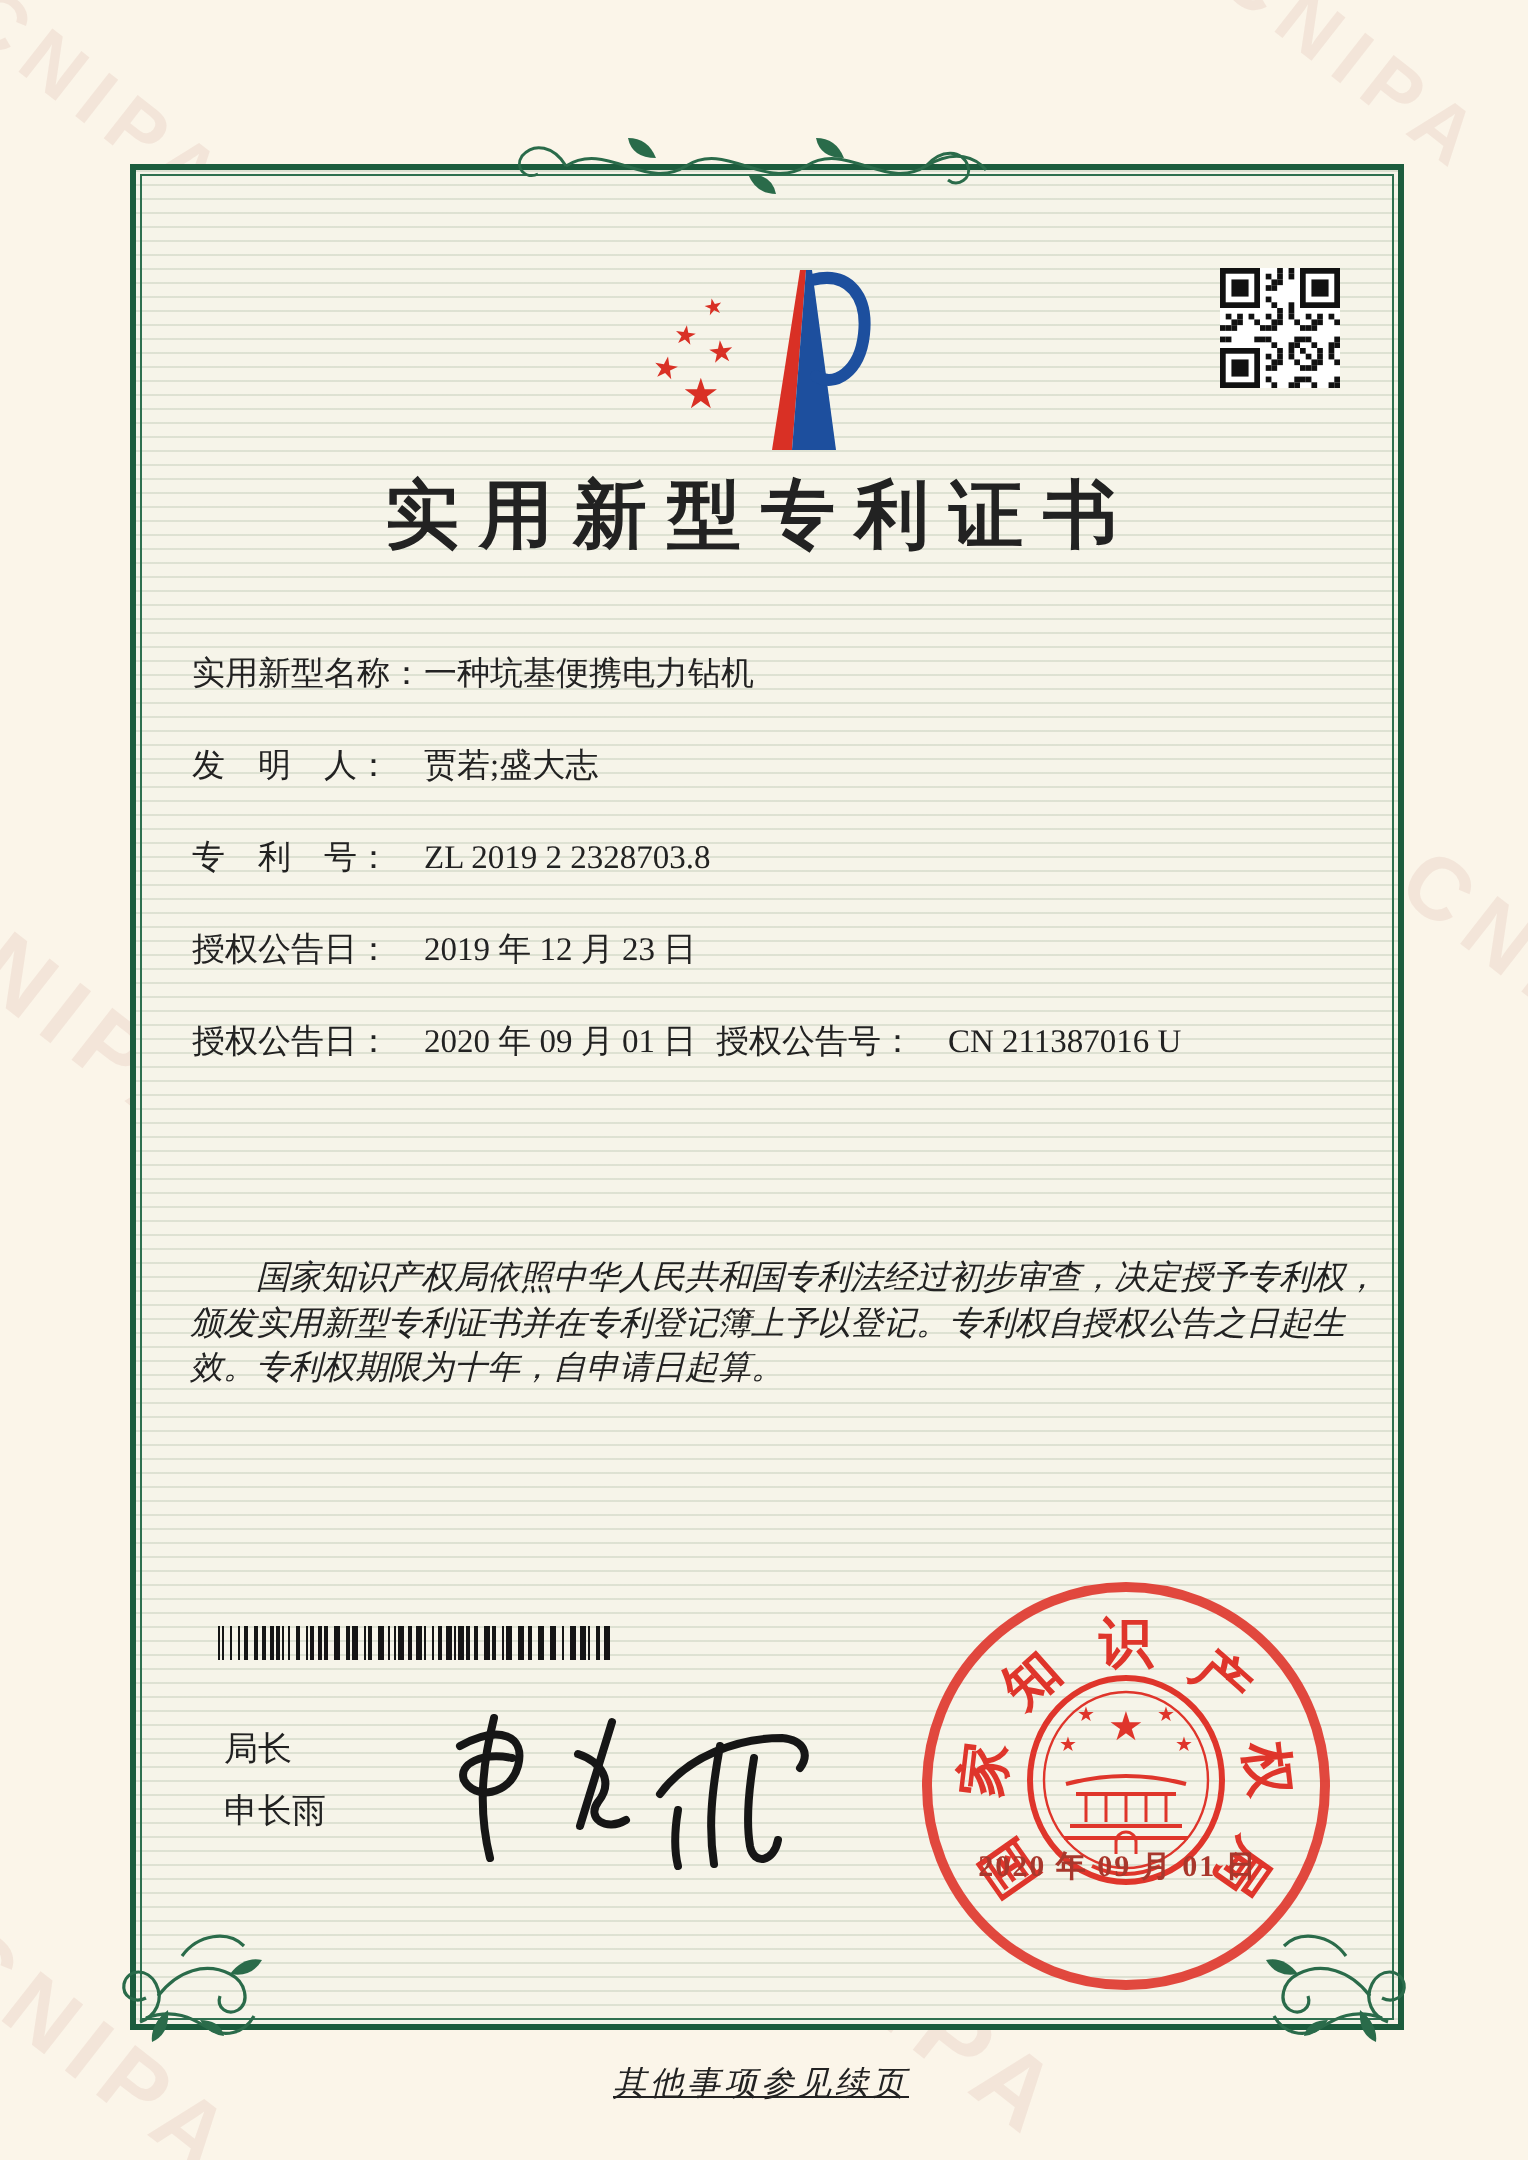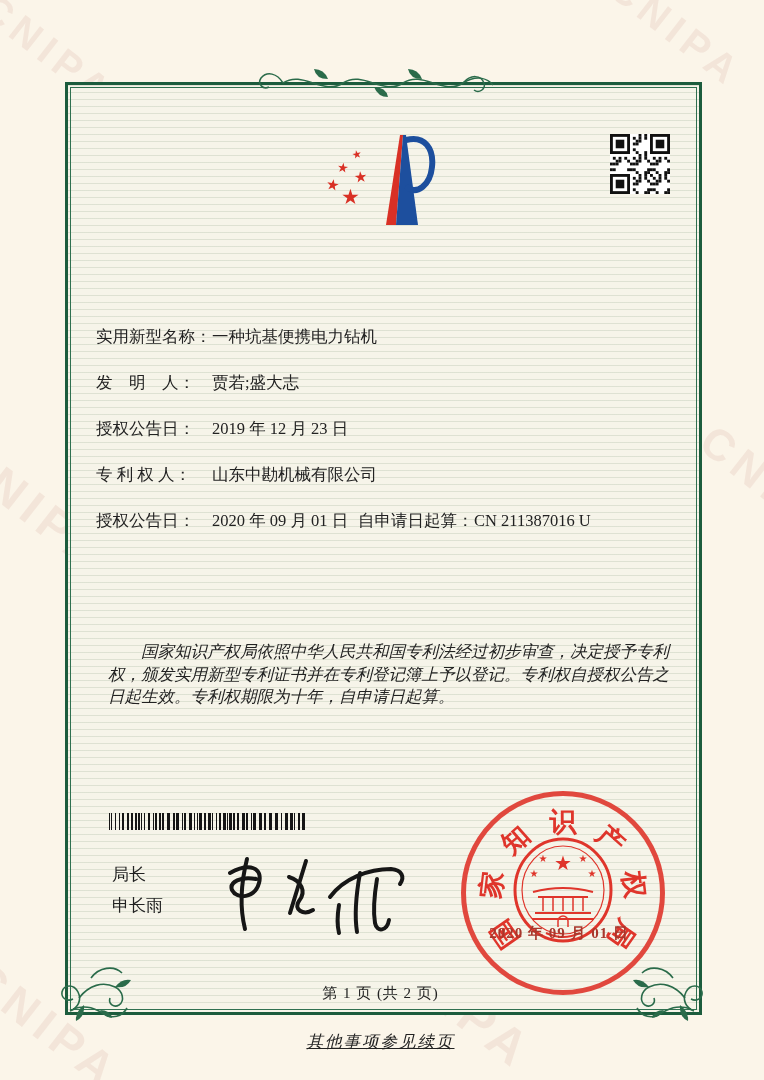--- a/index.html
+++ b/index.html
@@ -25,21 +25,21 @@
   .logo-blade{position:absolute;left:372px;top:133px;}
   .qr{position:absolute;left:610px;top:134px;background:#fff;}
   .title{position:absolute;left:65px;top:233px;width:631px;text-align:center;
          font-size:37px;font-weight:bold;letter-spacing:10px;}
   .fields{position:absolute;left:96px;top:326px;width:600px;font-size:16.5px;}
   .row{line-height:21px;margin-bottom:25px;white-space:nowrap;}
   .lab{display:inline-block;width:116px;}
   .val7{display:inline-block;width:146px;}
   .paras{position:absolute;left:95px;top:628px;width:600px;font-size:16.5px;line-height:22.5px;
          font-style:italic;}
-  .paras p{margin:13px;text-indent:2em;}
+  .paras p{margin:0;text-indent:2em;}
   .barcode{position:absolute;left:109px;top:813px;width:196px;height:17px;display:flex;overflow:hidden;}
   .barcode i{display:block;height:100%;flex:0 0 auto;}
   .signer-title{position:absolute;left:112px;top:863px;font-size:17px;font-family:"Liberation Sans","DejaVu Sans",sans-serif;}
   .signer-name{position:absolute;left:112px;top:894px;font-size:17px;font-family:"Liberation Sans","DejaVu Sans",sans-serif;}
   .signature{position:absolute;left:210px;top:843px;}
   
   .seal{position:absolute;left:461px;top:791px;width:194px;height:194px;border:5px solid rgba(223,53,43,0.9);
         border-radius:50%;}
   .seal-ring span{position:absolute;left:50%;top:50%;font-size:27px;font-weight:bold;color:#df352b;line-height:1;}
   .emblem{position:absolute;left:42px;top:38px;}
@@ -197,36 +197,37 @@
       <rect x="1" y="1" width="5" height="5" fill="#fff"></rect>
       <rect x="2" y="2" width="3" height="3" fill="#111"></rect>
       <rect x="14" y="0" width="7" height="7" fill="#111"></rect>
       <rect x="15" y="1" width="5" height="5" fill="#fff"></rect>
       <rect x="16" y="2" width="3" height="3" fill="#111"></rect>
       <rect x="0" y="14" width="7" height="7" fill="#111"></rect>
       <rect x="1" y="15" width="5" height="5" fill="#fff"></rect>
       <rect x="2" y="16" width="3" height="3" fill="#111"></rect>
     </svg>
 
+  <div class="title">实用新型专利证书</div>
 
   <div class="fields">
     <div class="row">
       <span class="lab">实用新型名称：</span><span>一种坑基便携电力钻机</span>
     </div>
     <div class="row">
       <span class="lab">发　明　人：</span><span>贾若;盛大志</span>
     </div>
     <div class="row">
+      <span class="lab">专　利　号：</span><span>ZL 2019 2 2328703.8</span>
+    </div>
+    <div class="row">
       <span class="lab">授权公告日：</span><span>2019 年 12 月 23 日</span>
     </div>
     <div class="row">
-      <span class="lab">专 利 权 人：</span><span>山东中勘机械有限公司</span>
-    </div>
-    <div class="row">
-      <span class="lab">授权公告日：</span><span class="val7">2020 年 09 月 01 日</span><span class="lab">自申请日起算：</span><span>CN 211387016 U</span>
+      <span class="lab">授权公告日：</span><span class="val7">2020 年 09 月 01 日</span><span class="lab">授权公告号：</span><span>CN 211387016 U</span>
     </div>
   </div>
 
   <div class="paras">
     <p>国家知识产权局依照中华人民共和国专利法经过初步审查，决定授予专利权，颁发实用新型专利证书并在专利登记簿上予以登记。专利权自授权公告之日起生效。专利权期限为十年，自申请日起算。</p>
   </div>
 
   <div class="barcode">
       <i style="width: 1px; background: rgb(21, 21, 21);"></i>
       <i style="width: 1px; background: transparent;"></i>
@@ -364,16 +365,15 @@
       <path d="M30,63 H80"></path>
       <path d="M35,63 V77 M45,63 V77 M55,63 V77 M65,63 V77 M75,63 V77" stroke-width="1.5"></path>
       <path d="M27,79 H83"></path>
       <path d="M24,85 H86"></path>
       <path d="M50,93 v-6 a5,5 0 0 1 10,0 v6" stroke-width="1.5"></path>
       <path d="M38,99 q17,8 34,0"></path>
     </svg>
   </div>
   <div class="seal-date">2020 年 09 月 01 日</div>
 
-  <div class="page-no">第 1 页 (共 2 页)</div>
   <div class="note">其他事项参见续页</div>
 
 </div>
 
 </body></html>

